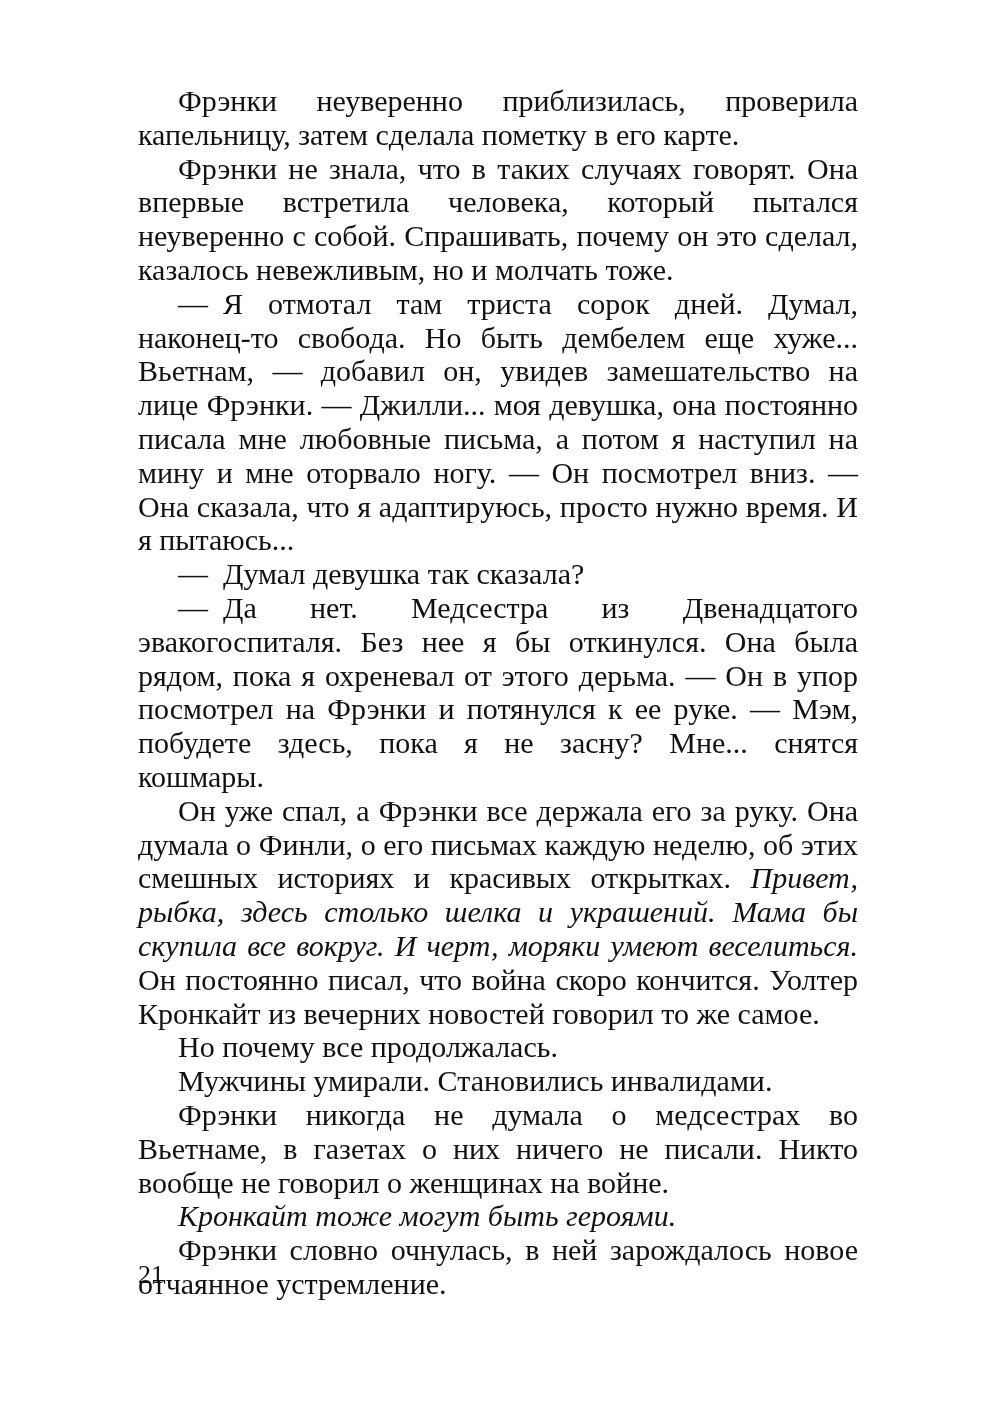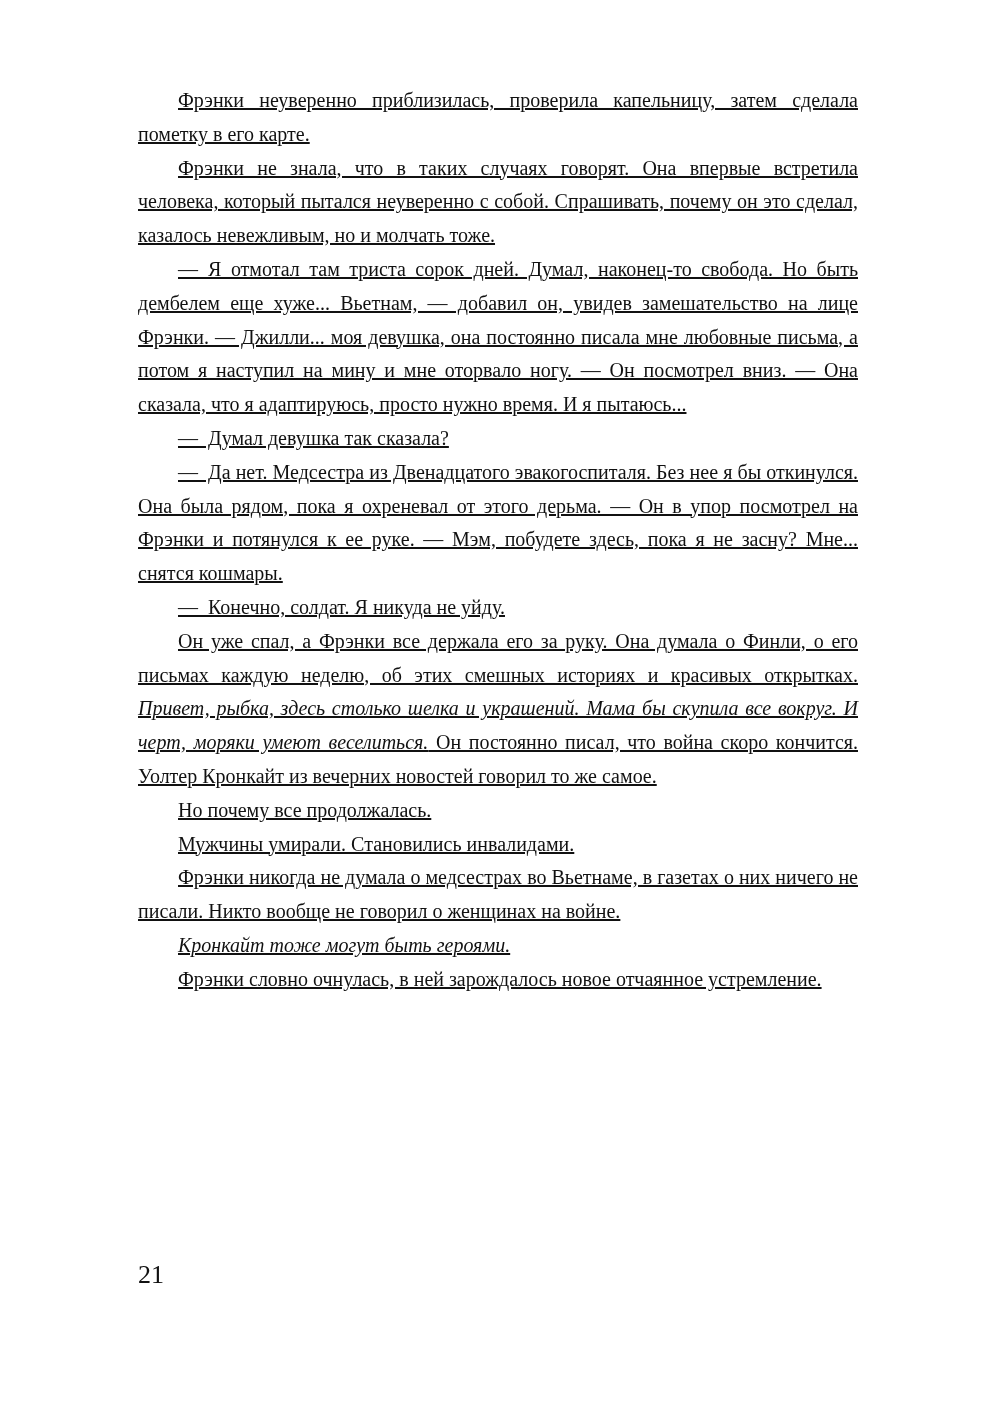--- a/index.html
+++ b/index.html
@@ -14,24 +14,23 @@
     background: #ffffff;
     overflow: hidden;
     font-family: "Liberation Serif", "DejaVu Serif", serif;
     color: #111111;
   }
   .text-block {
     position: absolute;
     left: 138px;
     top: 84px;
     width: 720px;
-    font-size: 20px;
+    font-size: 30px;
     line-height: 33.8px;
     text-align: justify;
-    text-decoration: underline;
   }
   .para {
     margin: 0;
     text-indent: 40px;
   }
   .italic {
     font-style: italic;
     margin-top: 8px;
   }
   .page-number {
@@ -47,21 +46,20 @@
 </head>
 <body>
 
 <div class="page">
   <div class="text-block">
       <p class="para"><span>Фрэнки неуверенно приблизилась, проверила капельницу, затем сделала пометку в его карте.</span></p>
       <p class="para"><span>Фрэнки не знала, что в таких случаях говорят. Она впервые встретила человека, который пытался неуверенно с собой. Спрашивать, почему он это сделал, казалось невежливым, но и молчать тоже.</span></p>
       <p class="para"><span>— Я отмотал там триста сорок дней. Думал, наконец-то свобода. Но быть дембелем еще хуже... Вьетнам, — добавил он, увидев замешательство на лице Фрэнки. — Джилли... моя девушка, она постоянно писала мне любовные письма, а потом я наступил на мину и мне оторвало ногу. — Он посмотрел вниз. — Она сказала, что я адаптируюсь, просто нужно время. И я пытаюсь...</span></p>
       <p class="para"><span>— Думал девушка так сказала?</span></p>
       <p class="para"><span>— Да нет. Медсестра из Двенадцатого эвакогоспиталя. Без нее я бы откинулся. Она была рядом, пока я охреневал от этого дерьма. — Он в упор посмотрел на Фрэнки и потянулся к ее руке. — Мэм, побудете здесь, пока я не засну? Мне... снятся кошмары.</span></p>
-      <p class="para"><span>— Конечно, солдат. Я никуда не уйду.</span></p>
       <p class="para"><span>Он уже спал, а Фрэнки все держала его за руку. Она думала о Финли, о его письмах каждую неделю, об этих смешных историях и красивых открытках. </span><span class="italic">Привет, рыбка, здесь столько шелка и украшений. Мама бы скупила все вокруг. И черт, моряки умеют веселиться.</span><span> Он постоянно писал, что война скоро кончится. Уолтер Кронкайт из вечерних новостей говорил то же самое.</span></p>
       <p class="para"><span>Но почему все продолжалась.</span></p>
       <p class="para"><span>Мужчины умирали. Становились инвалидами.</span></p>
       <p class="para"><span>Фрэнки никогда не думала о медсестрах во Вьетнаме, в газетах о них ничего не писали. Никто вообще не говорил о женщинах на войне.</span></p>
       <p class="para"><span class="italic">Кронкайт тоже могут быть героями.</span></p>
       <p class="para"><span>Фрэнки словно очнулась, в ней зарождалось новое отчаянное устремление.</span></p>
     </div>
   <div class="page-number">21</div>
 </div>
 

